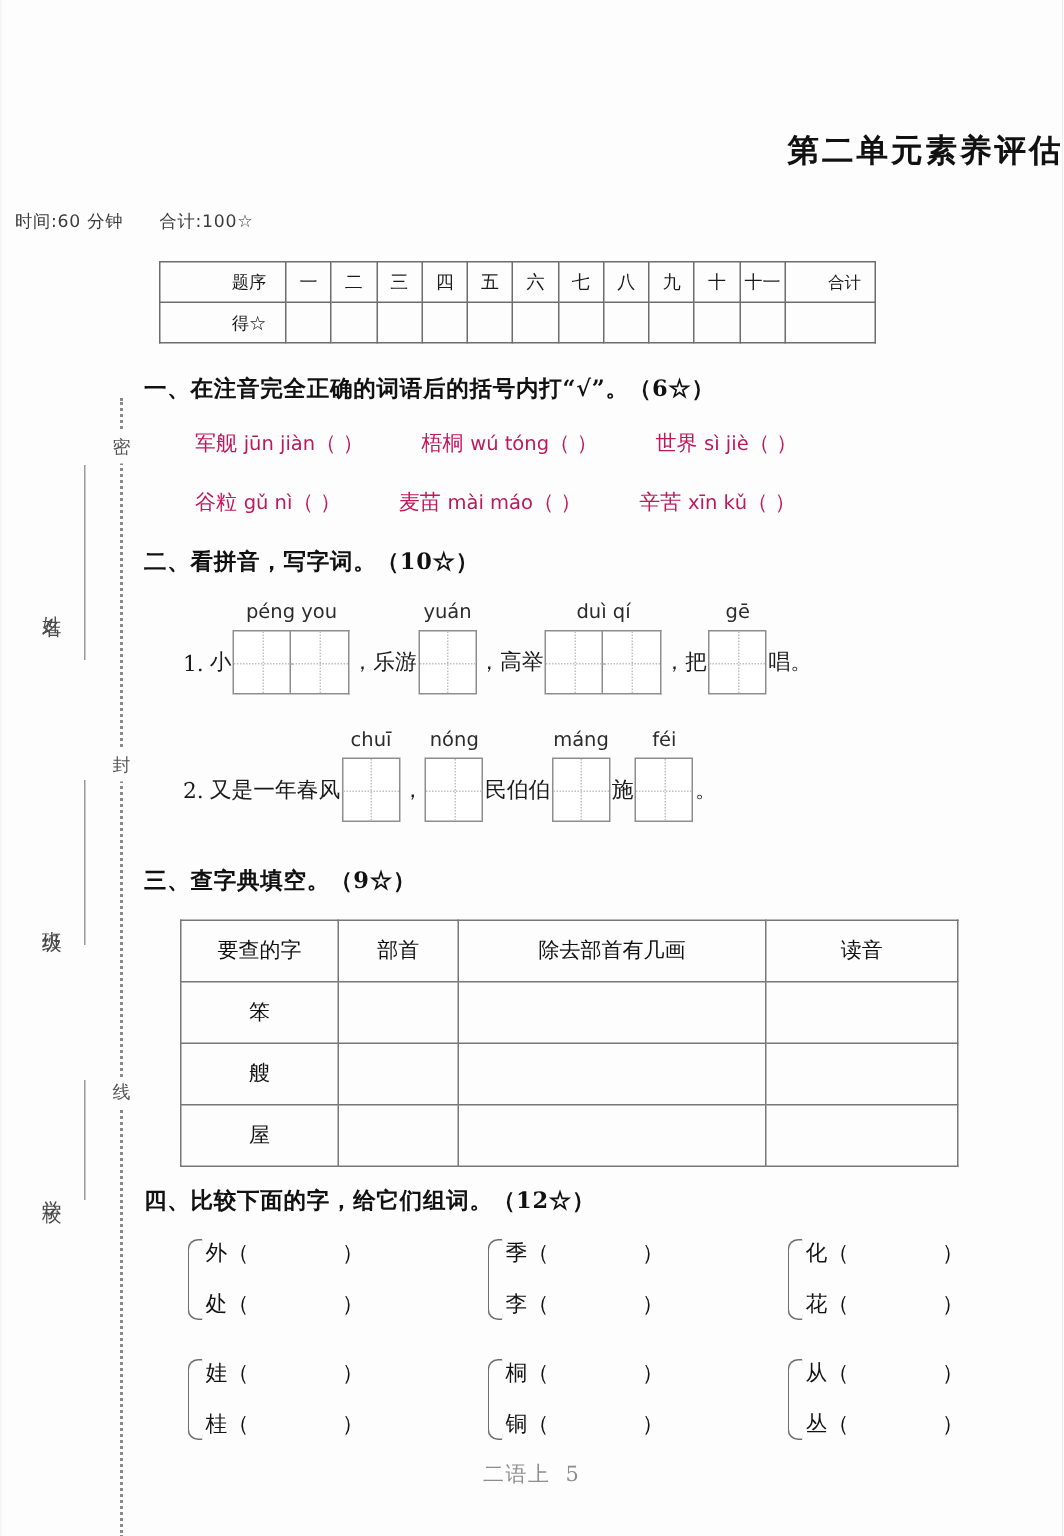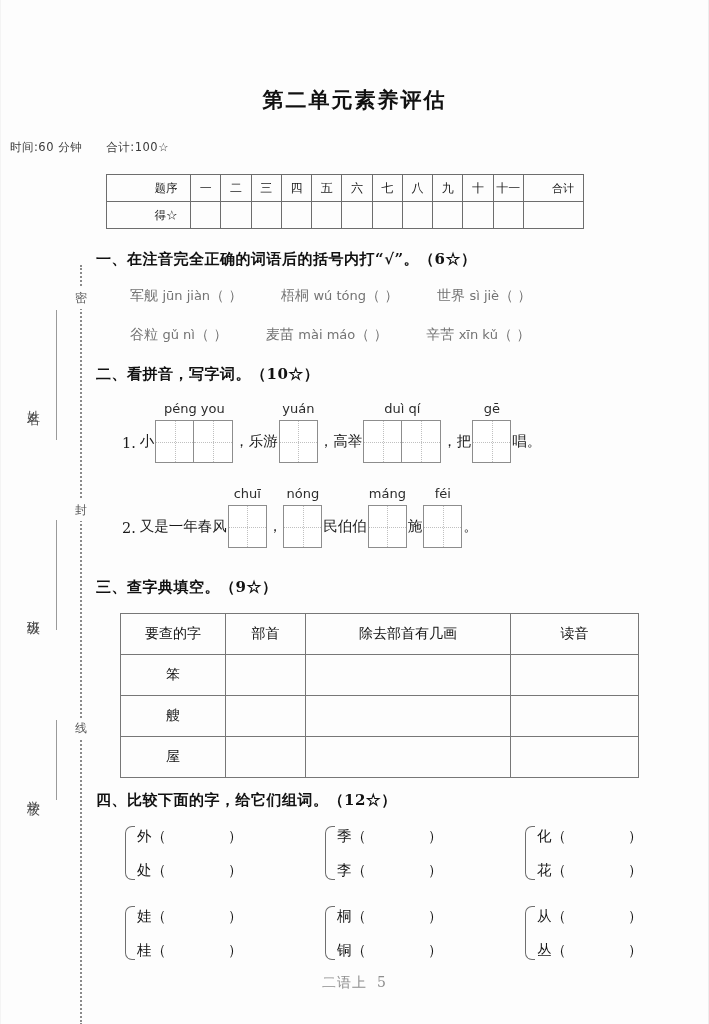--- a/index.html
+++ b/index.html
@@ -64,21 +64,21 @@
     color: #555;
     background: #fdfdfd;
     padding: 2px 0;
   }
 
   
   .doc-title {
     position: absolute;
     left: 0; right: 0;
     top: 86px;
-    text-align: center;
+    text-align: right;
     font-family: "DejaVu Serif", "Liberation Serif", serif;
     font-size: 21px;
     font-weight: bold;
     letter-spacing: 2px;
     color: #111;
   }
   .doc-subtitle {
     position: absolute;
     left: 0; right: 0;
     top: 140px;
@@ -121,21 +121,21 @@
     font-size: 15px;
     font-weight: bold;
     color: #111;
     letter-spacing: 0.5px;
     white-space: nowrap;
   }
   .q-line {
     position: absolute;
     font-family: "DejaVu Serif", "Liberation Serif", serif;
     font-size: 14px;
-    color: #737373;
+    color: #be185d;
     white-space: nowrap;
   }
   .pyword { display: inline-block; margin-right: 34px; }
   .pin {
     font-family: "DejaVu Sans", sans-serif;
     font-size: 13px;
   }
 
   
   .wline {

